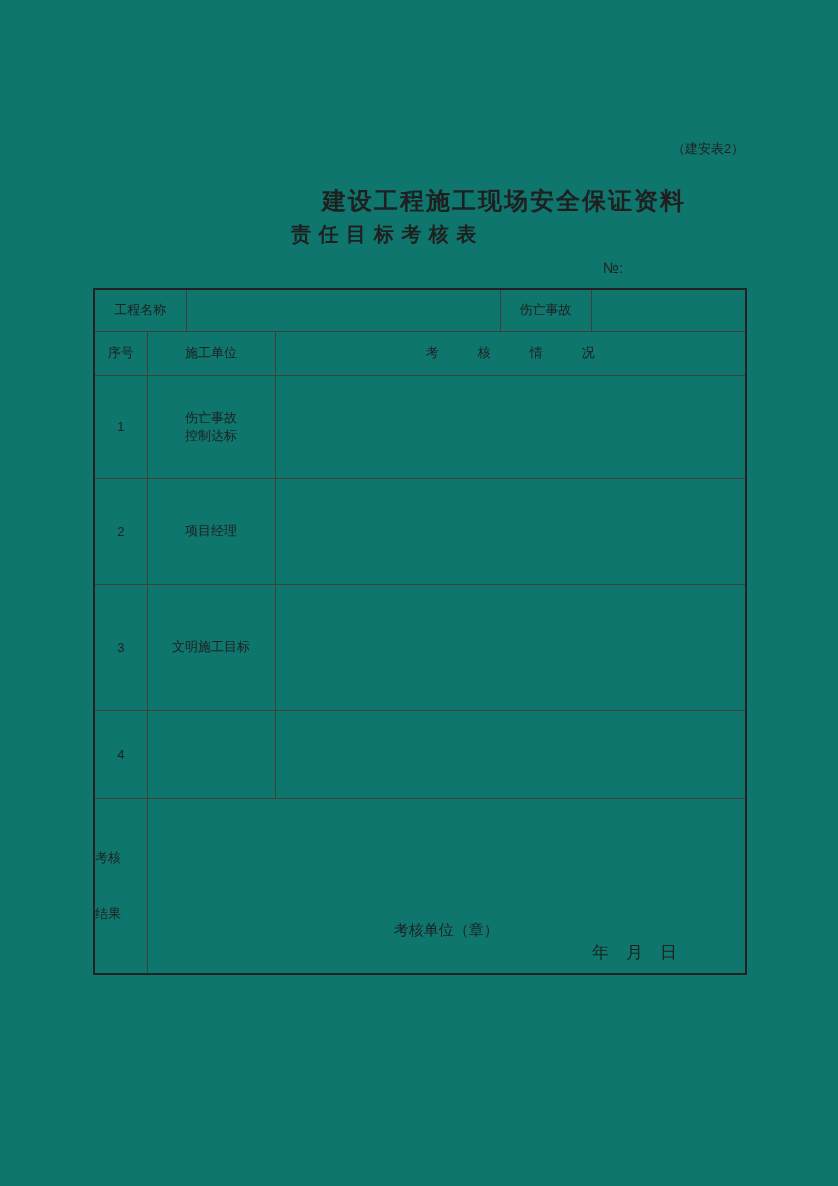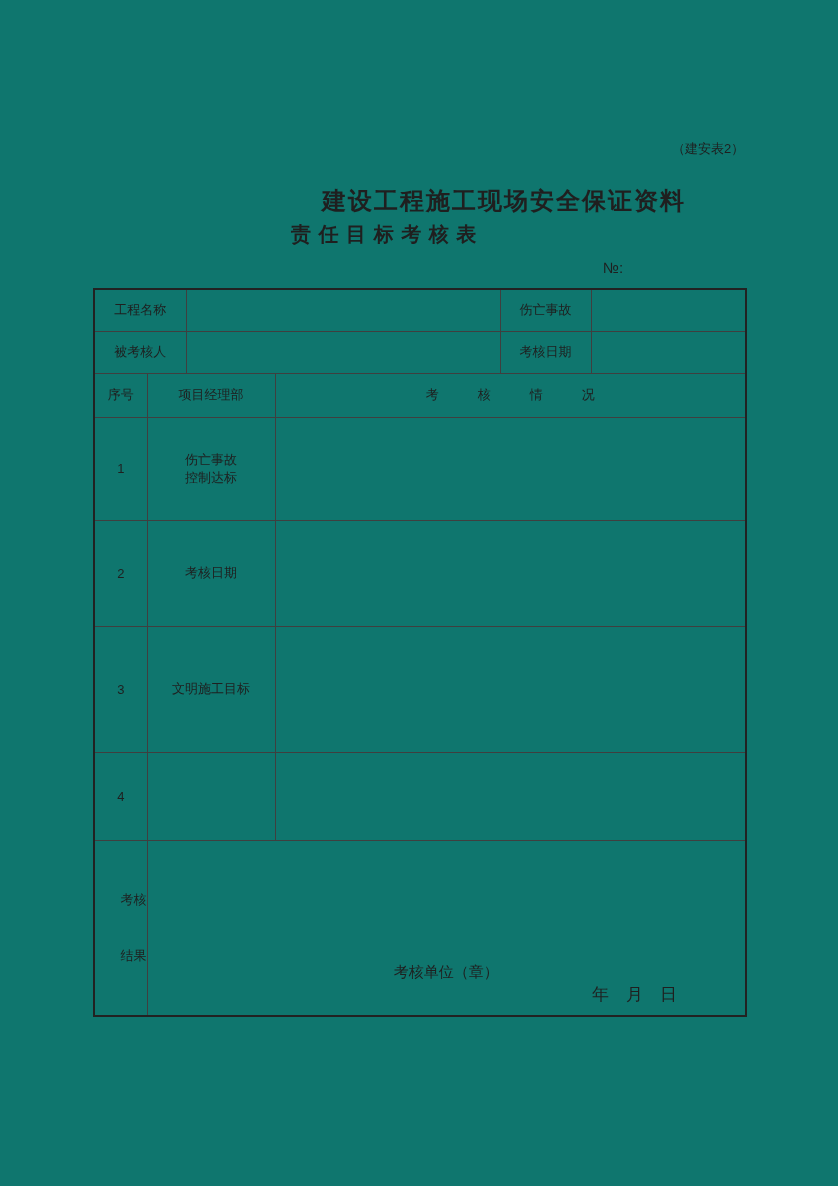--- a/index.html
+++ b/index.html
@@ -79,21 +79,21 @@
     display: flex;
     flex-direction: column;
     justify-content: space-evenly;
     align-items: center;
     height: 100%;
   }
   .label-stack {
     display: flex;
     flex-direction: column;
     justify-content: center;
-    align-items: flex-end;
+    align-items: flex-start;
     gap: 38px;
     height: 100%;
   }
   td.result-cell { position: relative; }
   .seal-line {
     position: absolute;
     left: 0;
     right: 0;
     bottom: 33px;
     text-align: center;
@@ -127,48 +127,42 @@
       <col style="width:155px">
     </colgroup>
     <tbody>
 
       <tr class="r-info">
         <td colspan="2">工程名称</td>
         <td colspan="2"></td>
         <td>伤亡事故</td>
         <td></td>
       </tr>
-      <tr class="r-info">
-        <td colspan="2">被考核人</td>
-        <td colspan="2"></td>
-        <td>考核日期</td>
-        <td></td>
-      </tr>
 
       <tr class="r-head">
         <td>序号</td>
-        <td colspan="2">项目经理部</td>
+        <td colspan="2">施工单位</td>
         <td colspan="3">考　　　核　　　情　　　况</td>
       </tr>
 
       <tr class="r-item1">
         <td>1</td>
         <td colspan="2">
           <div class="item-stack">
             <span>伤亡事故</span>
             <span>控制达标</span>
           </div>
         </td>
         <td colspan="3"></td>
       </tr>
       <tr class="r-item2">
         <td>2</td>
         <td colspan="2">
           <div class="item-stack">
-            <span>考核日期</span>
+            <span>项目经理</span>
           </div>
         </td>
         <td colspan="3"></td>
       </tr>
       <tr class="r-item3">
         <td>3</td>
         <td colspan="2">
           <div class="item-stack">
             <span>文明施工目标</span>
           </div>

